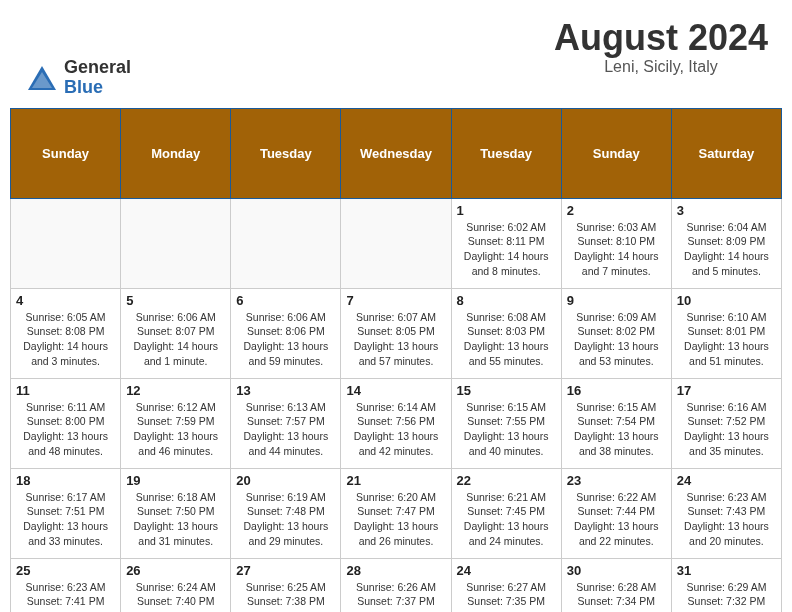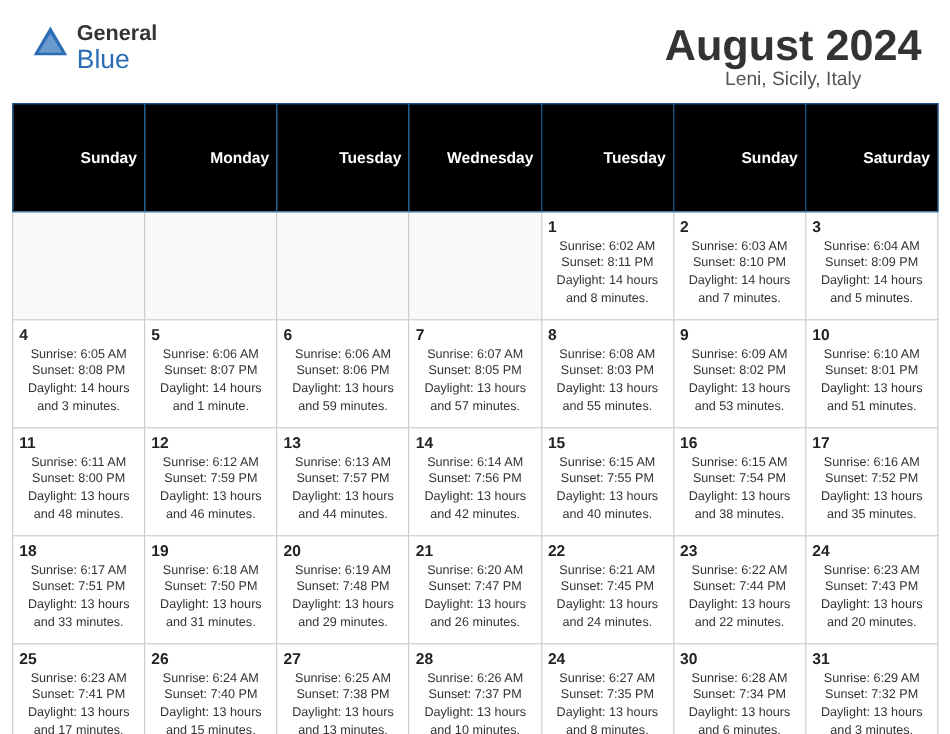--- a/index.html
+++ b/index.html
@@ -10,36 +10,37 @@
       min-height: 612px;
     }
     .header {
       display: flex;
       justify-content: space-between;
       align-items: flex-start;
       padding: 18px 24px 10px 24px;
     }
     .logo {
       display: flex;
-      align-items: flex-start;
+      align-items: flex-end;
       gap: 4px;
+      margin-top: 40px;
     }
     .logo-text {
       display: flex;
       flex-direction: column;
       line-height: 1.1;
     }
     .logo-general {
       font-size: 18px;
       font-weight: bold;
       color: #333;
     }
     .logo-blue {
-      font-size: 22px;
-      font-weight: normal;
+      font-size: 18px;
+      font-weight: bold;
       color: #2a6db5;
     }
     .logo-icon {
       width: 36px;
       height: 36px;
     }
     .title-block {
       text-align: center;
     }
     .month-title {
@@ -54,26 +55,26 @@
     }
     .calendar-table {
       width: 100%;
       border-collapse: collapse;
       padding: 0 10px;
     }
     .calendar-wrap {
       padding: 0 10px 10px 10px;
     }
     th {
-      background-color: #000000;
+      background-color: #a16207;
       color: #fff;
       font-size: 13px;
       font-weight: bold;
       padding: 6px 6px;
-      text-align: right;
+      text-align: center;
       border: 1px solid #1a5a9a;
     }
     td {
       border: 1px solid #ccc;
       vertical-align: top;
       padding: 4px 5px;
       font-size: 11px;
       color: #333;
       background: #fff;
       min-height: 80px;

